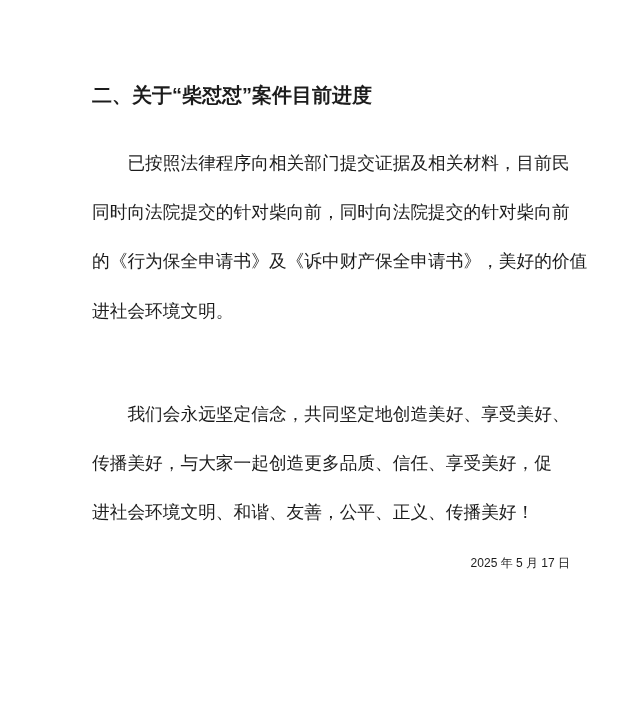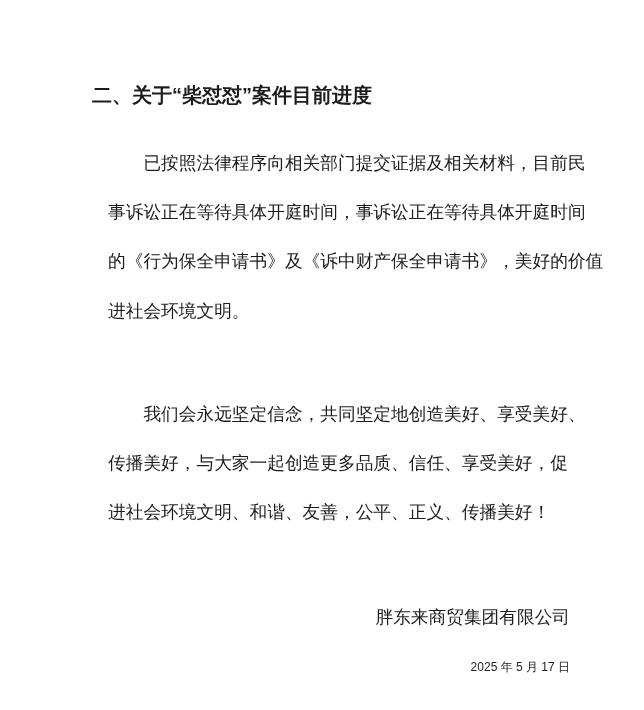--- a/index.html
+++ b/index.html
@@ -15,21 +15,21 @@
     overflow:hidden;
   }
   .heading {
     margin:0;
     padding-top:71px;
     font-size:20px;
     font-weight:700;
     line-height:49px;
     white-space:nowrap;
   }
-  .para { margin:16px; }
+  .para { margin:0; }
   .para .line {
     font-size:17.7px;
     line-height:49.3px;
     white-space:nowrap;
     font-weight:400;
   }
   .para-first { margin-top:18.9px; }
   .para-bold { margin-top:53.7px; }
   .para-bold .line { font-weight:400; }
   .indent { padding-left:35.4px; }
@@ -49,29 +49,28 @@
 </style>
 </head>
 <body>
 
 <div class="page">
 
   <h2 class="heading">二、关于“柴怼怼”案件目前进度</h2>
 
   <div class="para para-first">
     <div class="line indent">已按照法律程序向相关部门提交证据及相关材料，目前民</div>
-    <div class="line">事诉讼正在等待具体开庭时间，事诉讼正在等待具体开庭时间</div>
+    <div class="line">同时向法院提交的针对柴向前，同时向法院提交的针对柴向前</div>
     <div class="line">的《行为保全申请书》及《诉中财产保全申请书》，美好的价值</div>
     <div class="line">进社会环境文明。</div>
   </div>
 
   <div class="para para-bold">
     <div class="line indent">我们会永远坚定信念，共同坚定地创造美好、享受美好、</div>
     <div class="line">传播美好，与大家一起创造更多品质、信任、享受美好，促</div>
     <div class="line">进社会环境文明、和谐、友善，公平、正义、传播美好！</div>
   </div>
 
   <div class="closing">
-    <div class="signature">胖东来商贸集团有限公司</div>
     <div class="date">2025 年 5 月 17 日</div>
   </div>
 
 </div>
 
 </body></html>

